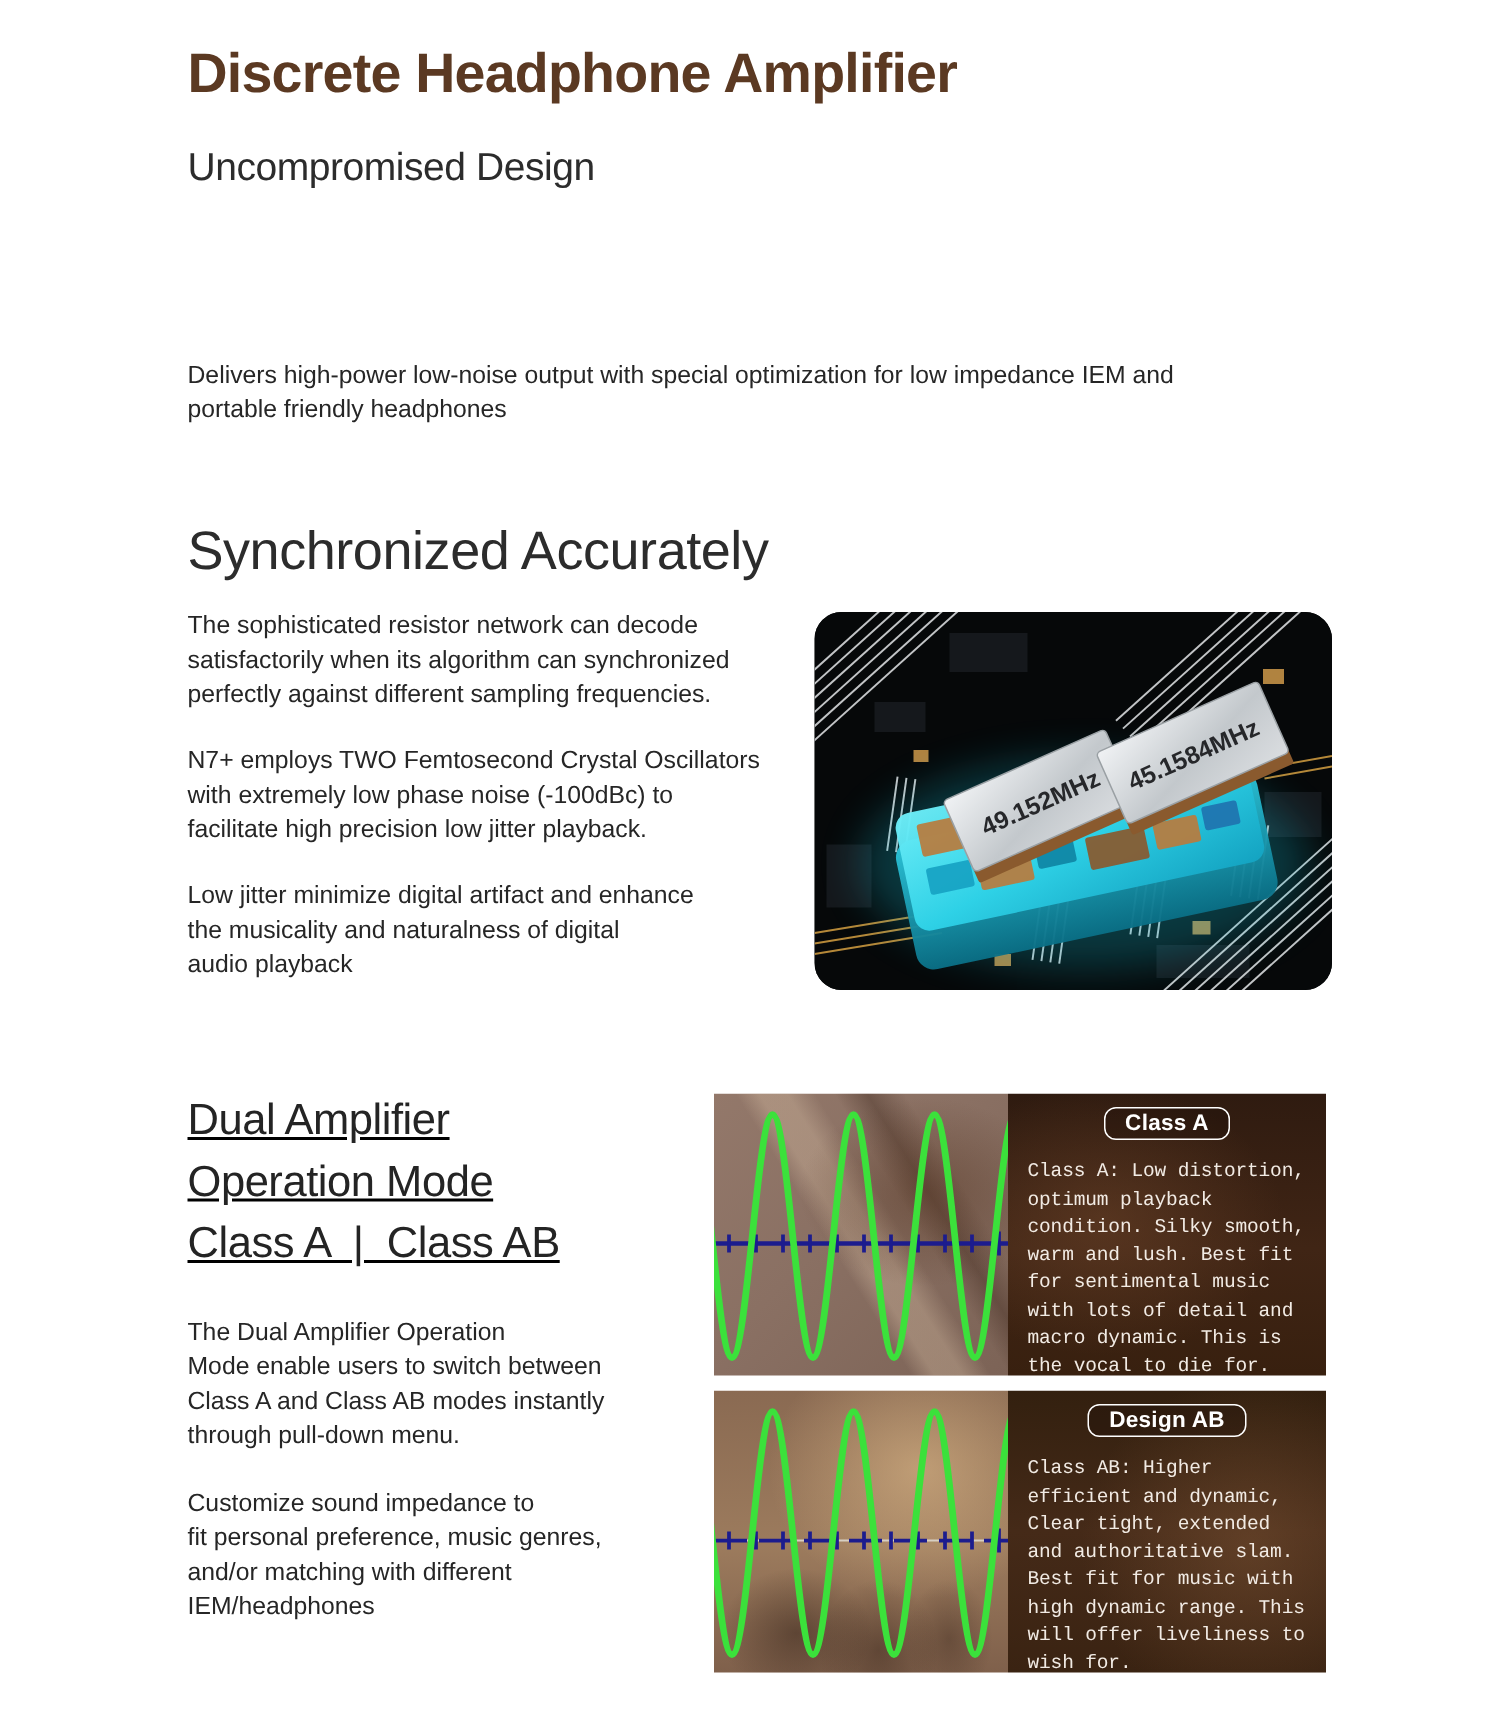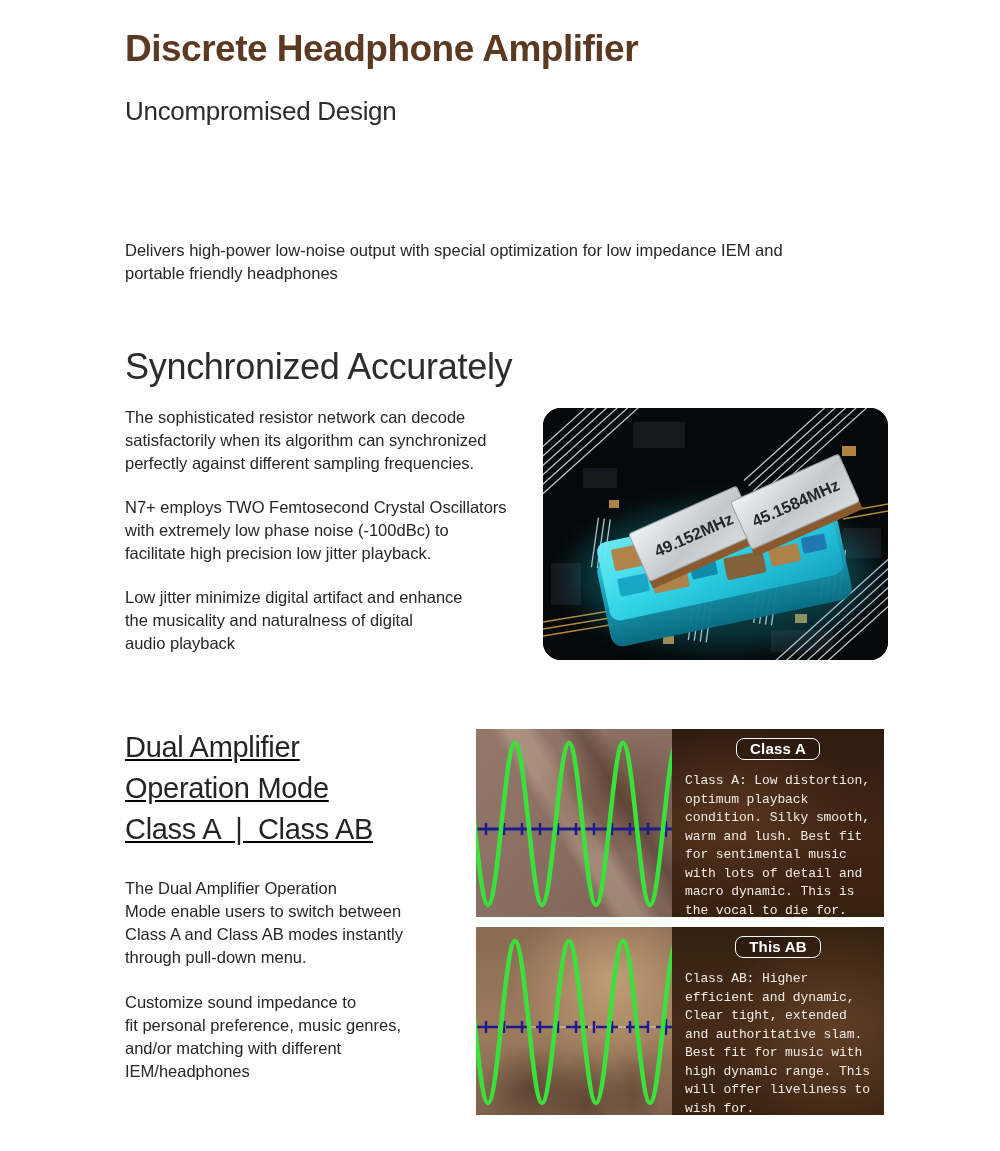--- a/index.html
+++ b/index.html
@@ -282,18 +282,18 @@
           <line x1="118" y1="94" x2="118" y2="106"></line>
             <line x1="136" y1="94" x2="136" y2="106"></line>
           <line x1="154" y1="94" x2="154" y2="106"></line>
             <line x1="172" y1="94" x2="172" y2="106"></line>
           <line x1="190" y1="92" x2="190" y2="108"></line>
         </g>
         <path d="M -15 14 C -5 14 2 176 12 176 C 22 176 29 14 39 14 C 49 14 56 176 66 176 C 76 176 83 14 93 14 C 103 14 110 176 120 176 C 130 176 137 14 147 14 C 157 14 164 176 174 176 C 184 176 191 14 201 14 C 211 14 218 176 228 176" fill="none" stroke="#3be13b" stroke-width="4.5" stroke-linecap="round"></path>
       </svg>
     </div>
     <div class="desc desc-ab">
-      <span class="badge">This AB</span>
+      <span class="badge">Design AB</span>
       <p class="desc-text">Class AB:  Higher efficient and dynamic, Clear tight, extended and authoritative slam.  Best fit for music with high dynamic range. This will offer liveliness to wish for.</p>
     </div>
   </div>
 
 </div>
 
 </body></html>

